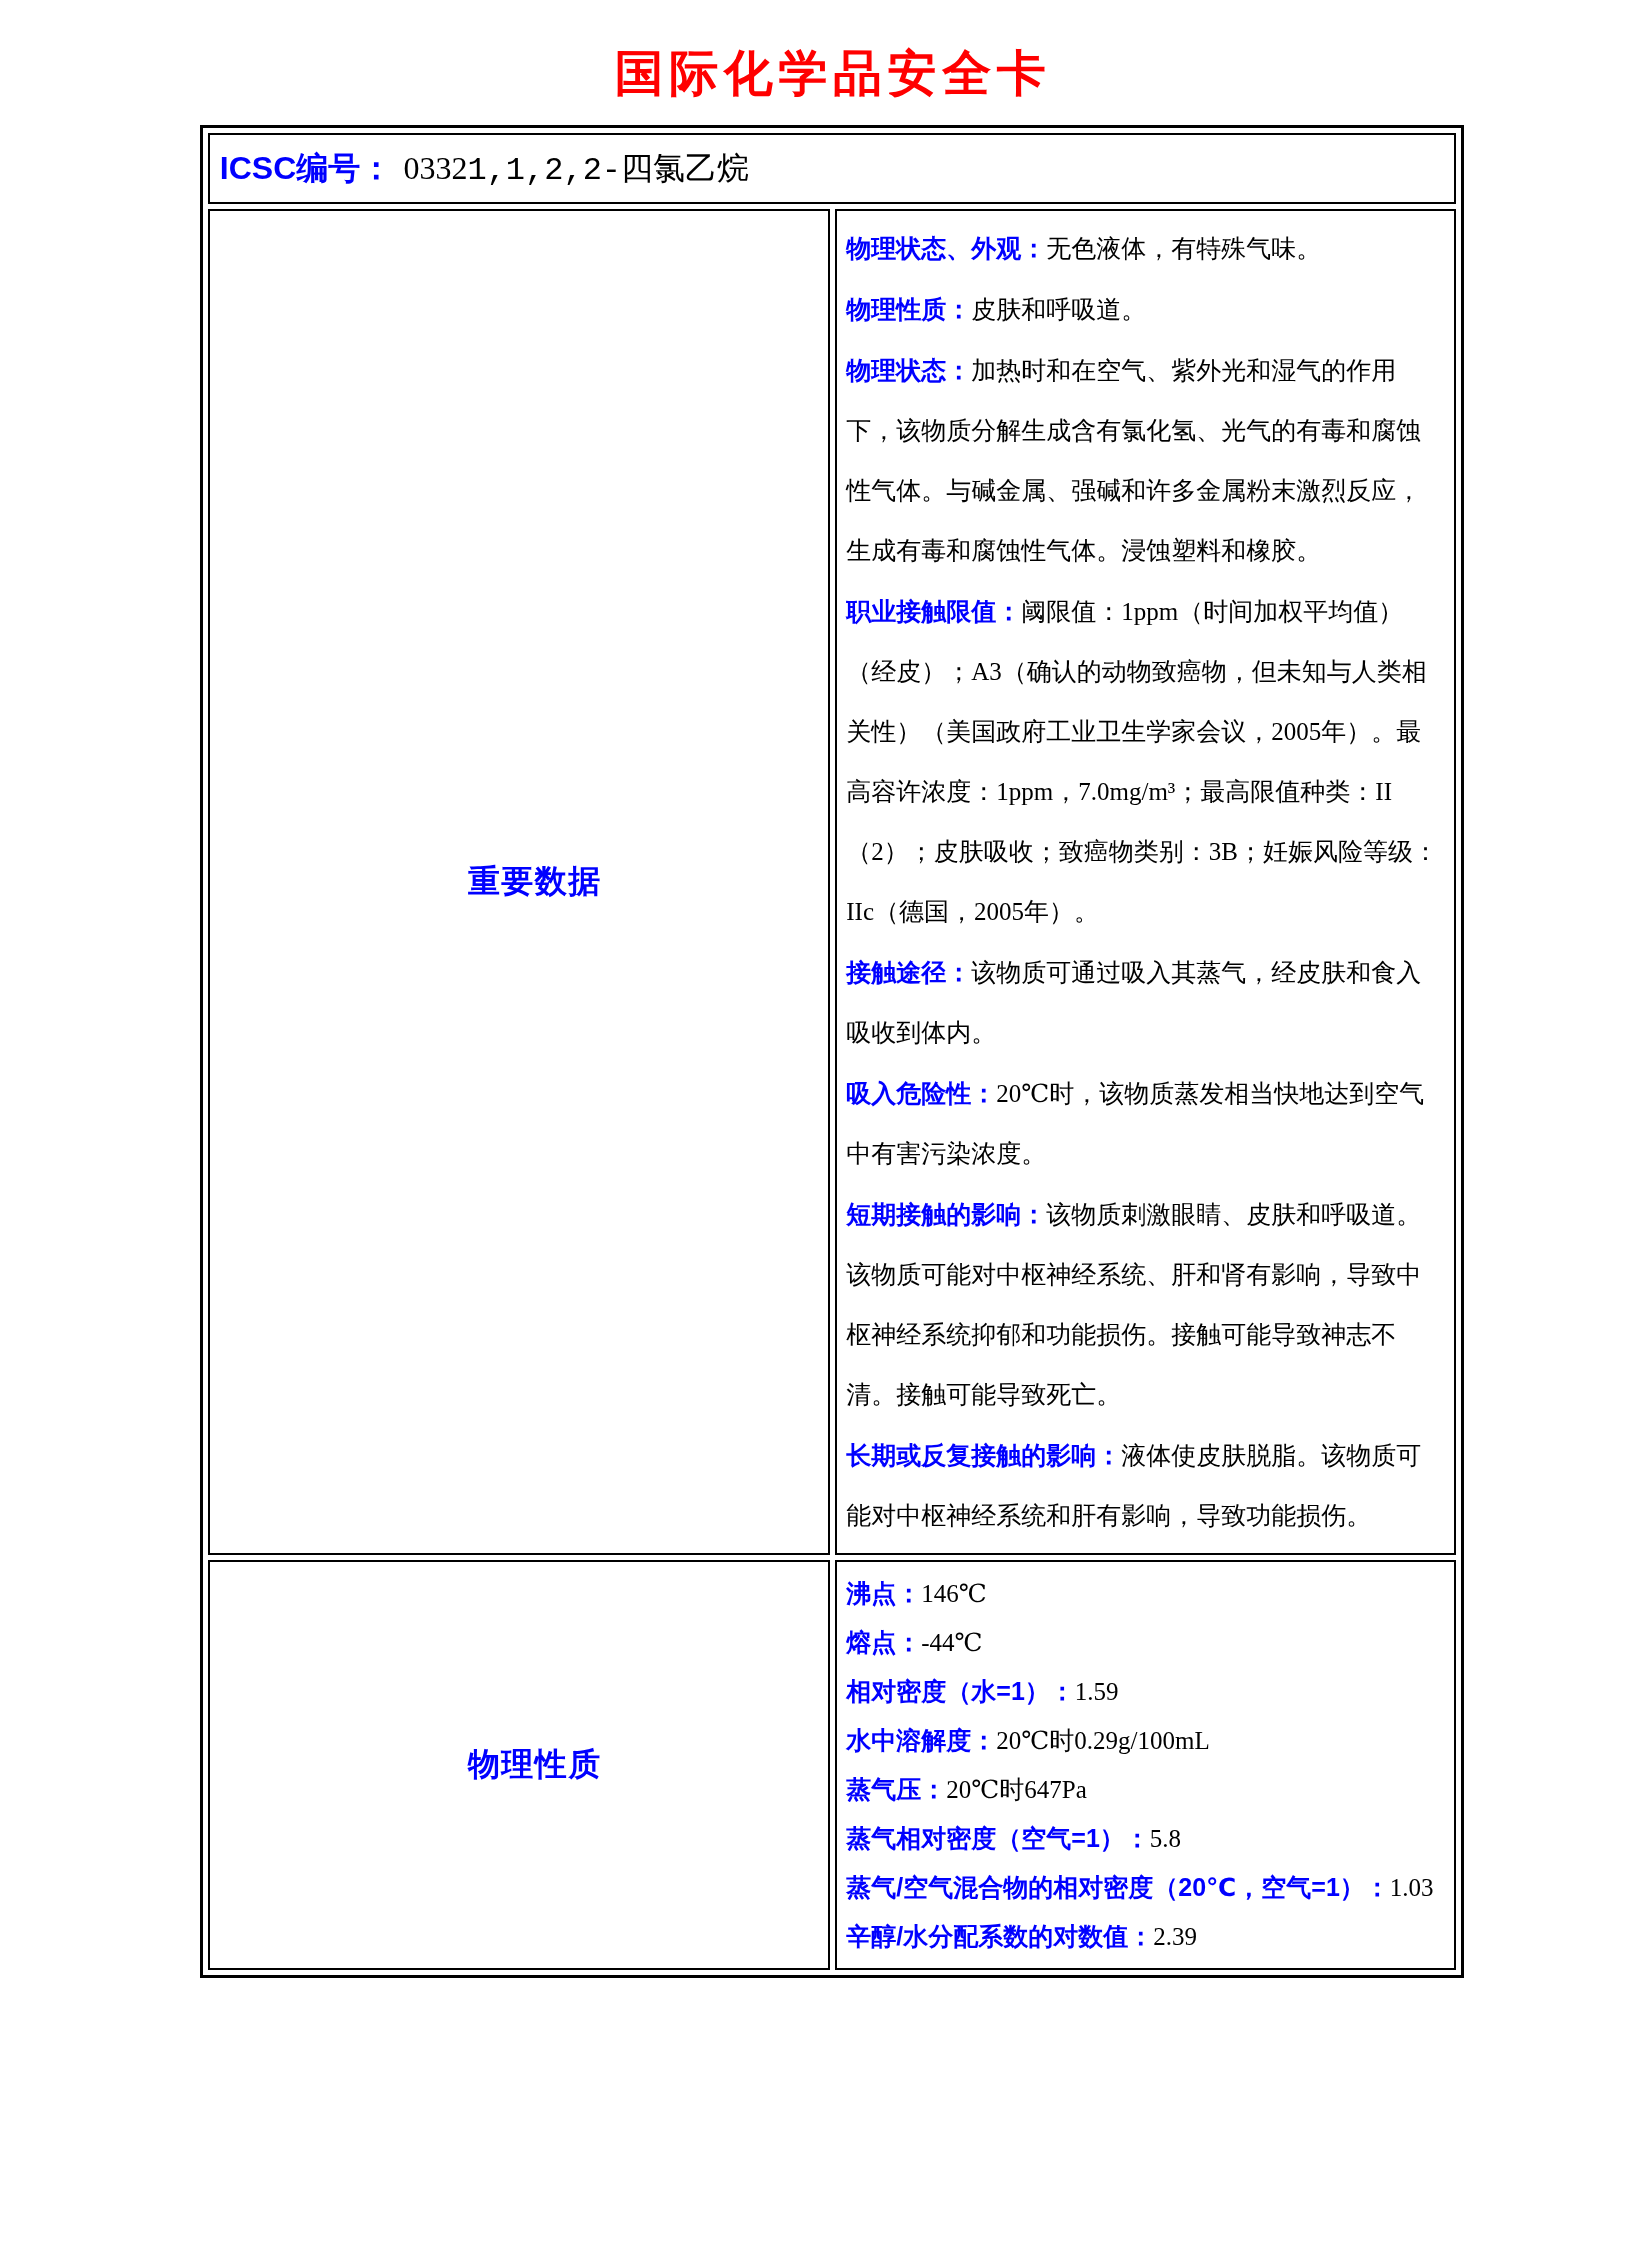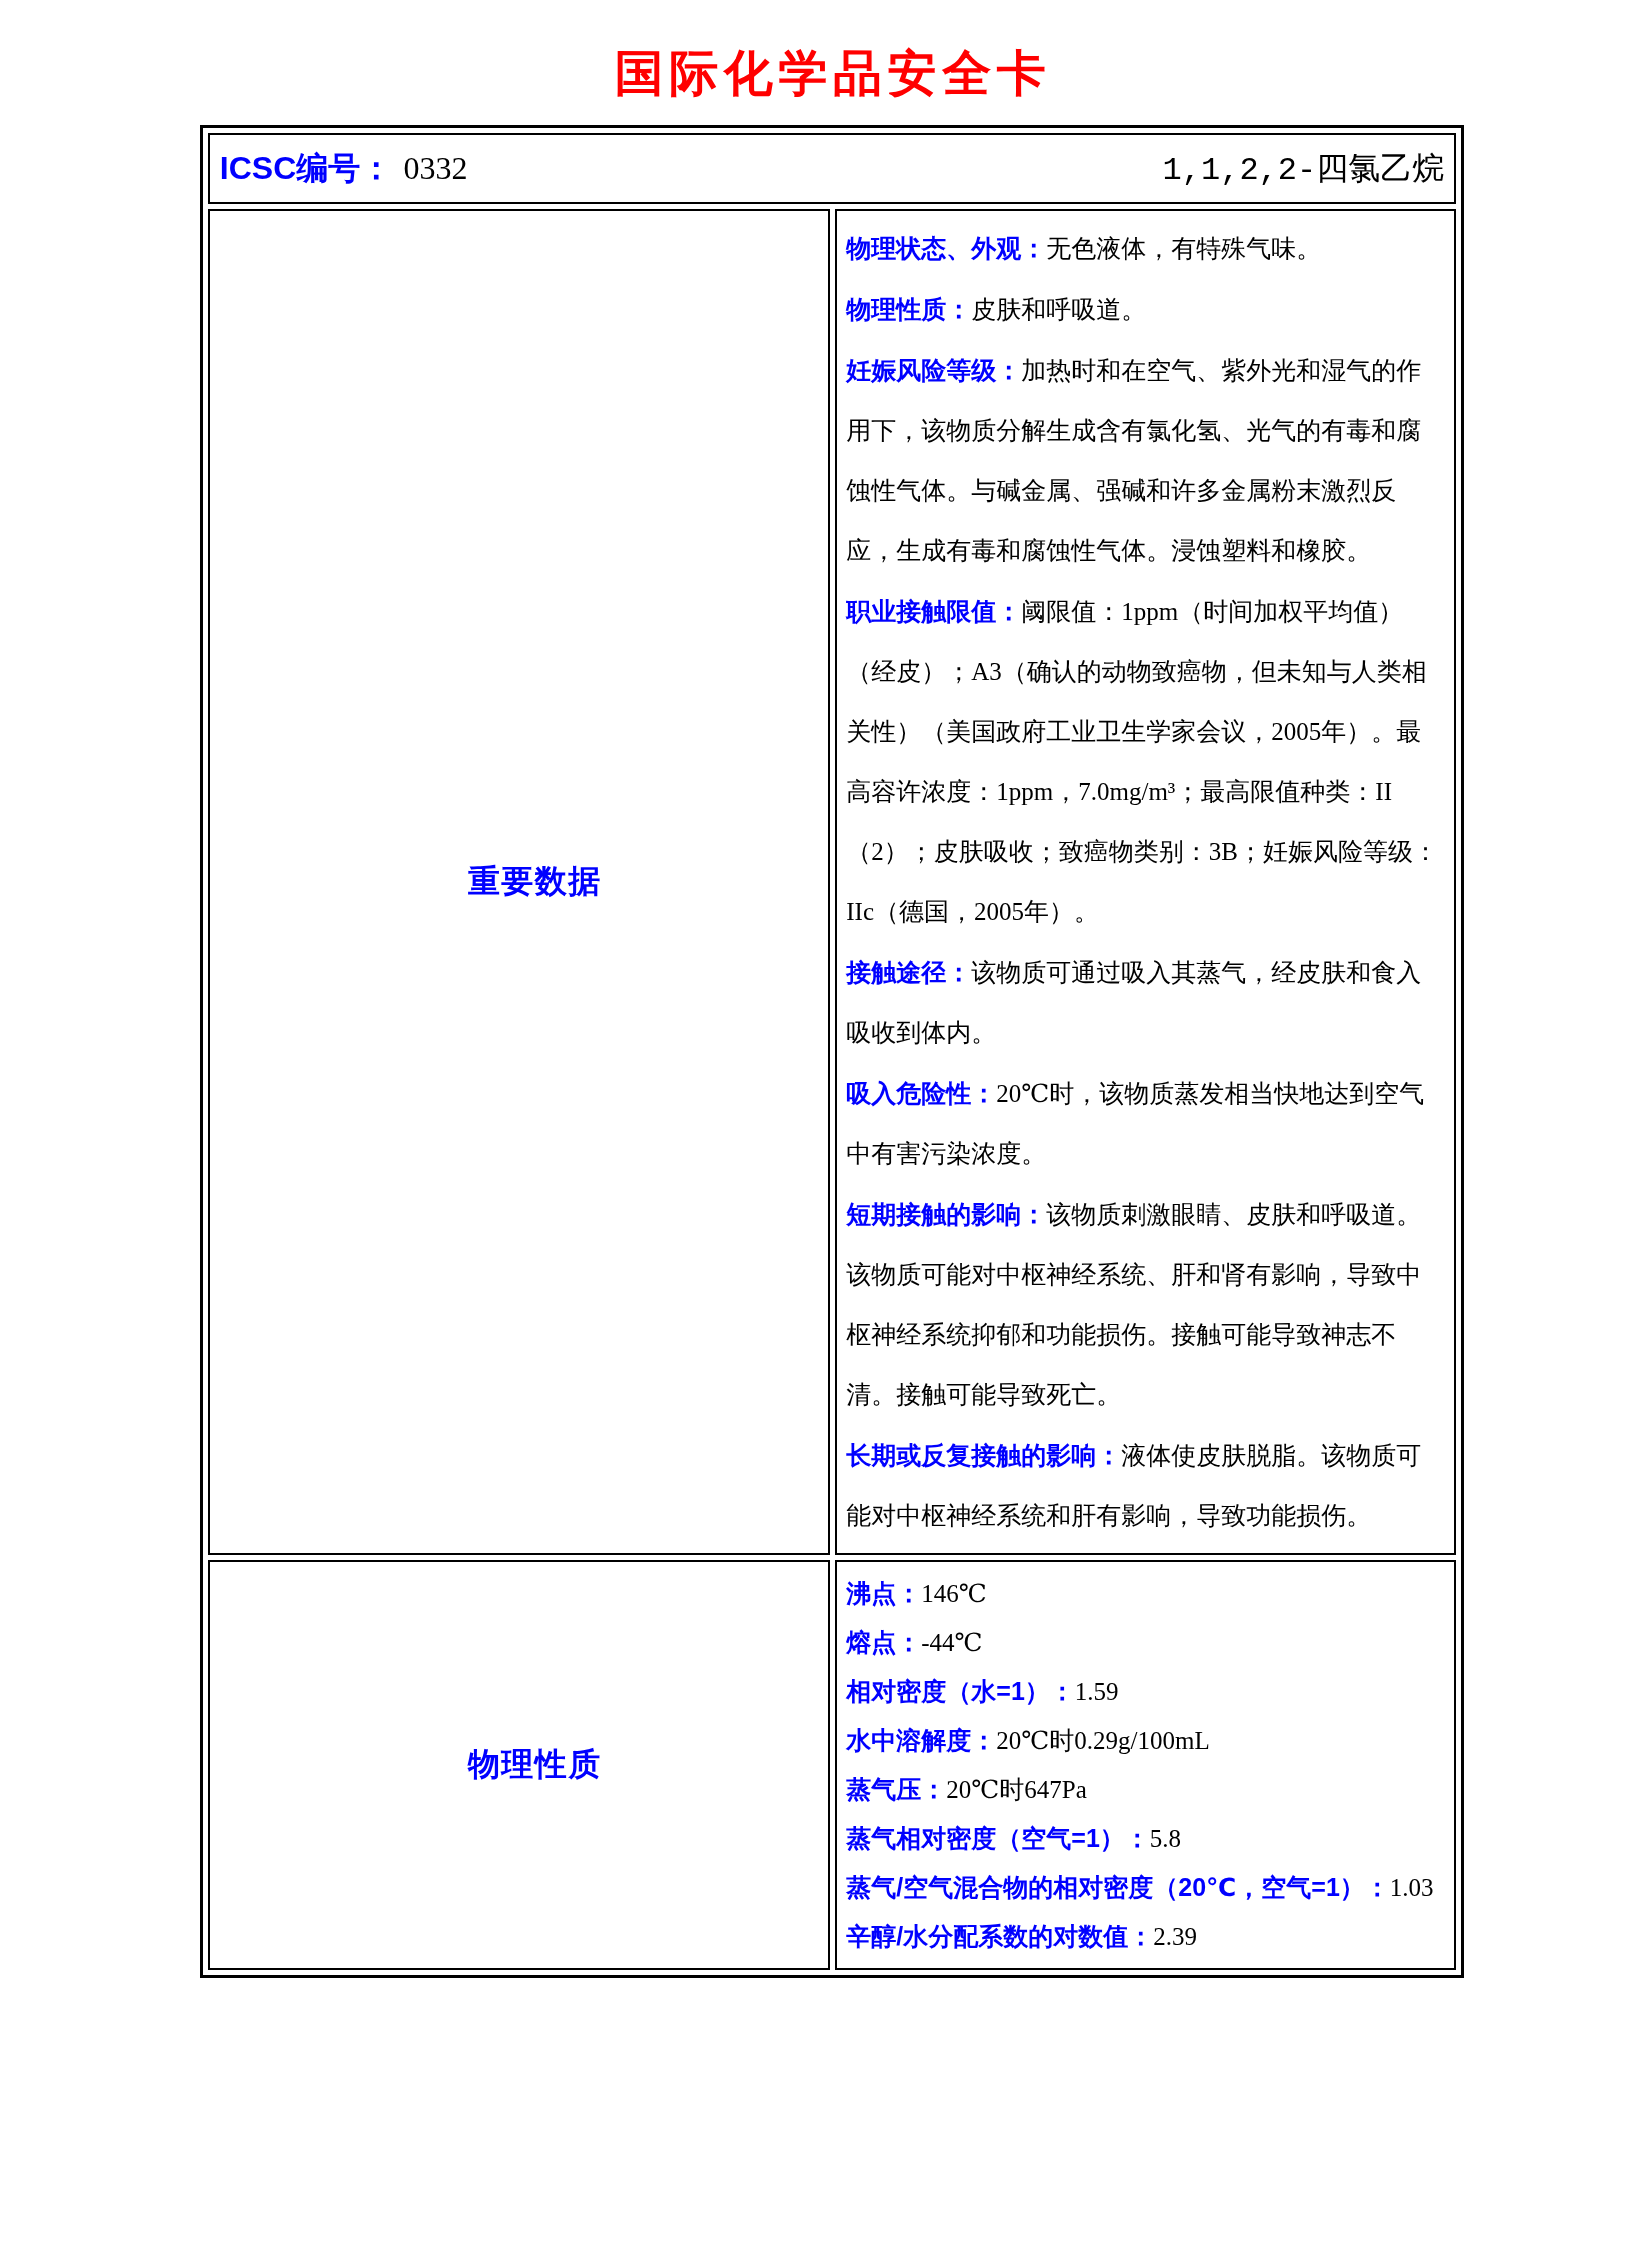--- a/index.html
+++ b/index.html
@@ -30,21 +30,21 @@
     width:1264px;
     border-collapse:separate;
     border-spacing:5.6px;
     border:3.5px solid var(--border_black);
     background:#FFFFFF;
     table-layout:fixed;
   }
   td{border:2.8px solid var(--border_black);padding:0;vertical-align:middle;background:#FFFFFF;}
   
   .hdr-cell{height:67px;}
-  .hdr{display:flex;justify-content:space-between;align-items:center;padding:0 9.8px;}
+  .hdr{display:flex;align-items:center;padding:0 9.8px;}
   .hdr .key{font-family:"Liberation Sans","DejaVu Sans",sans-serif;font-weight:bold;font-size:32px;color:var(--key_blue);}
   .hdr .num{font-size:32px;color:#000;margin-left:11.2px;}
   .hdr-right{font-size:32px;color:#000;font-family:Liberation Mono, monospace;}
   
   .label-cell{
     width:177px;text-align:center;vertical-align:middle;
     font-family:"Liberation Sans","DejaVu Sans",sans-serif;
     font-weight:bold;font-size:32px;color:var(--key_blue);
     letter-spacing:1.4px;
     padding-left:32px;
@@ -82,21 +82,21 @@
     </tr>
 
     <tr>
       <td class="label-cell">重要数据</td>
       <td class="content-cell important-cell">
 
           <p class="entry"><span class="key">物理状态、外观：</span><span class="txt">无色液体，有特殊气味。</span></p>
 
           <p class="entry"><span class="key">物理性质：</span><span class="txt">皮肤和呼吸道。</span></p>
 
-          <p class="entry"><span class="key">妊娠风险等级：</span><span class="txt">加热时和在空气、紫外光和湿气的作用下，该物质分解生成含有氯化氢、光气的有毒和腐蚀性气体。与碱金属、强碱和许多金属粉末激烈反应，生成有毒和腐蚀性气体。浸蚀塑料和橡胶。</span></p>
+          <p class="entry"><span class="key">物理状态：</span><span class="txt">加热时和在空气、紫外光和湿气的作用下，该物质分解生成含有氯化氢、光气的有毒和腐蚀性气体。与碱金属、强碱和许多金属粉末激烈反应，生成有毒和腐蚀性气体。浸蚀塑料和橡胶。</span></p>
 
           <p class="entry"><span class="key">职业接触限值：</span><span class="txt">阈限值：1ppm（时间加权平均值）（经皮）；A3（确认的动物致癌物，但未知与人类相关性）（美国政府工业卫生学家会议，2005年）。最高容许浓度：1ppm，7.0mg/m³；最高限值种类：II（2）；皮肤吸收；致癌物类别：3B；妊娠风险等级：IIc（德国，2005年）。</span></p>
 
           <p class="entry"><span class="key">接触途径：</span><span class="txt">该物质可通过吸入其蒸气，经皮肤和食入吸收到体内。</span></p>
 
           <p class="entry"><span class="key">吸入危险性：</span><span class="txt">20℃时，该物质蒸发相当快地达到空气中有害污染浓度。</span></p>
 
           <p class="entry"><span class="key">短期接触的影响：</span><span class="txt">该物质刺激眼睛、皮肤和呼吸道。该物质可能对中枢神经系统、肝和肾有影响，导致中枢神经系统抑郁和功能损伤。接触可能导致神志不清。接触可能导致死亡。</span></p>
 
           <p class="entry"><span class="key">长期或反复接触的影响：</span><span class="txt">液体使皮肤脱脂。该物质可能对中枢神经系统和肝有影响，导致功能损伤。</span></p>

